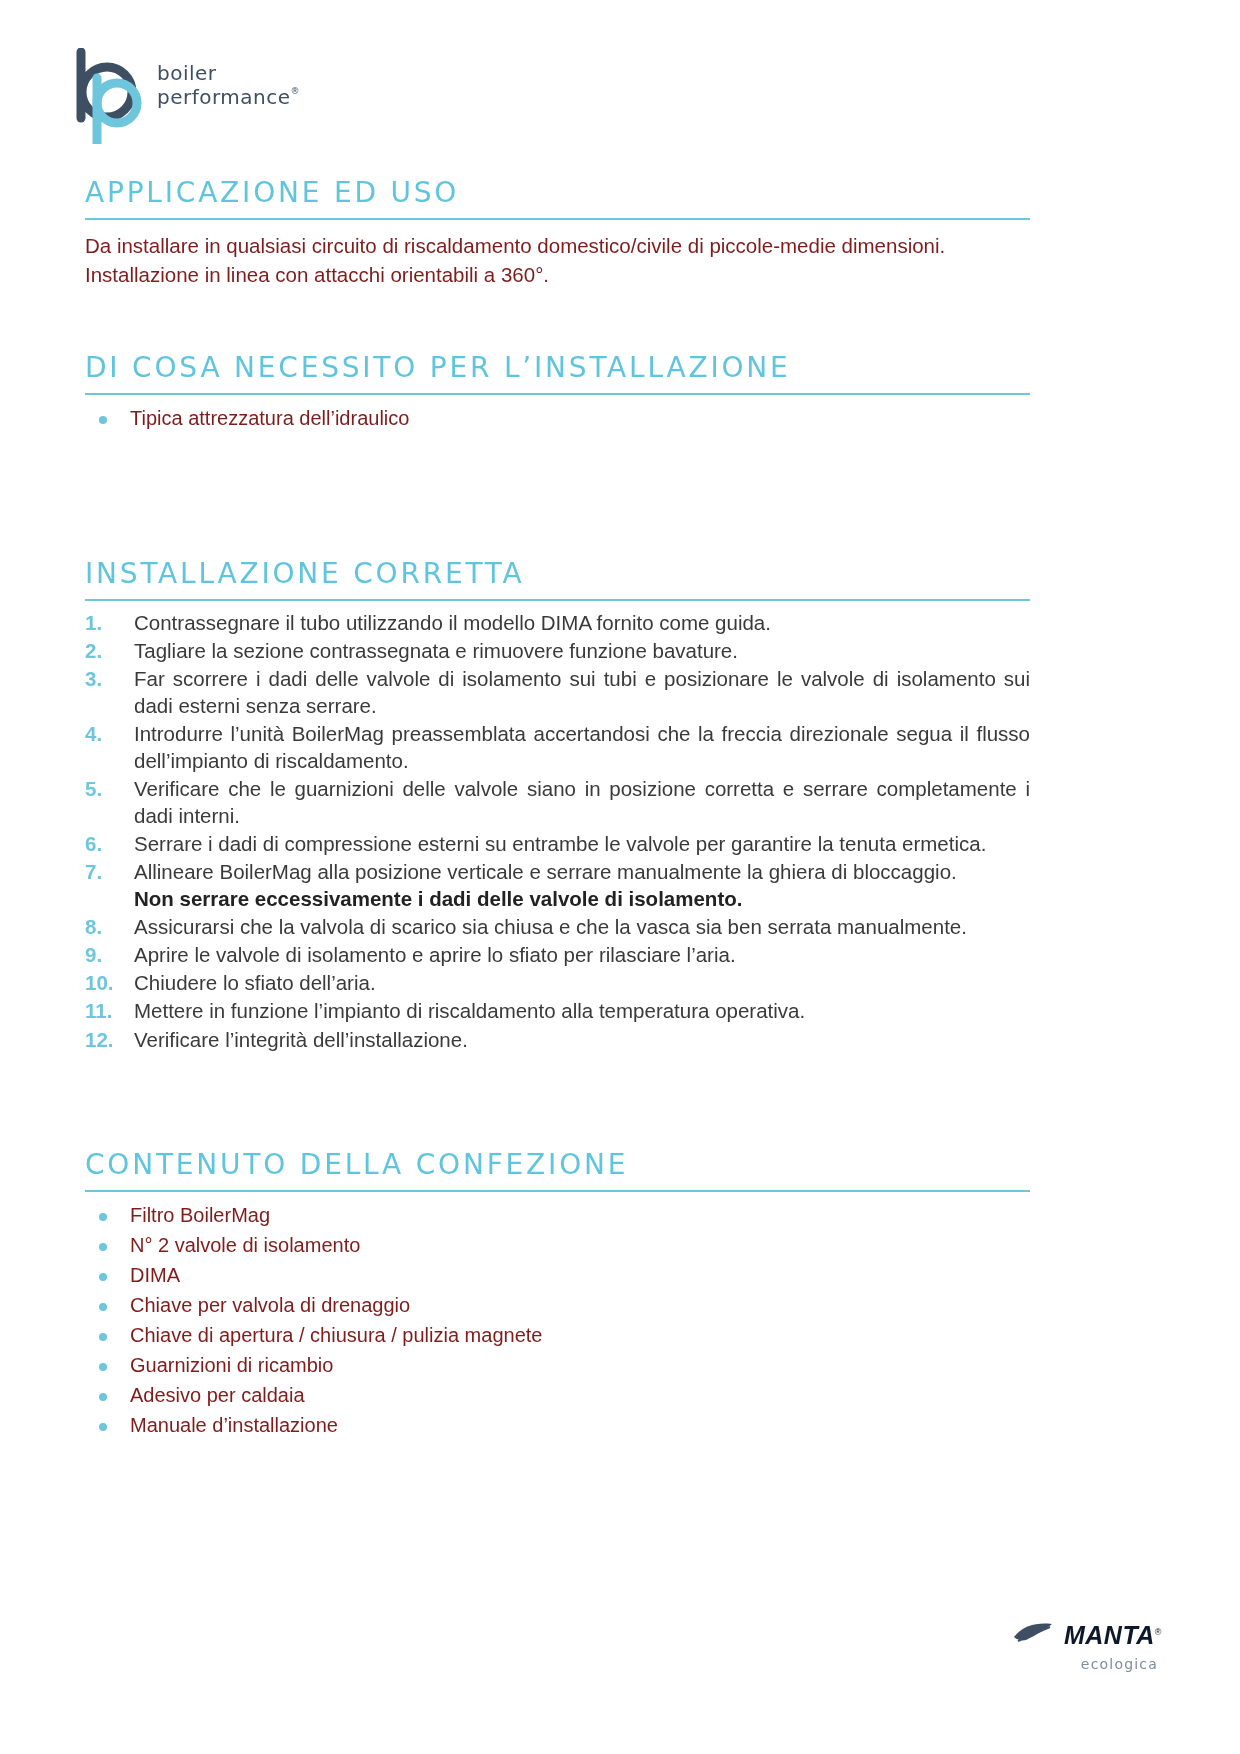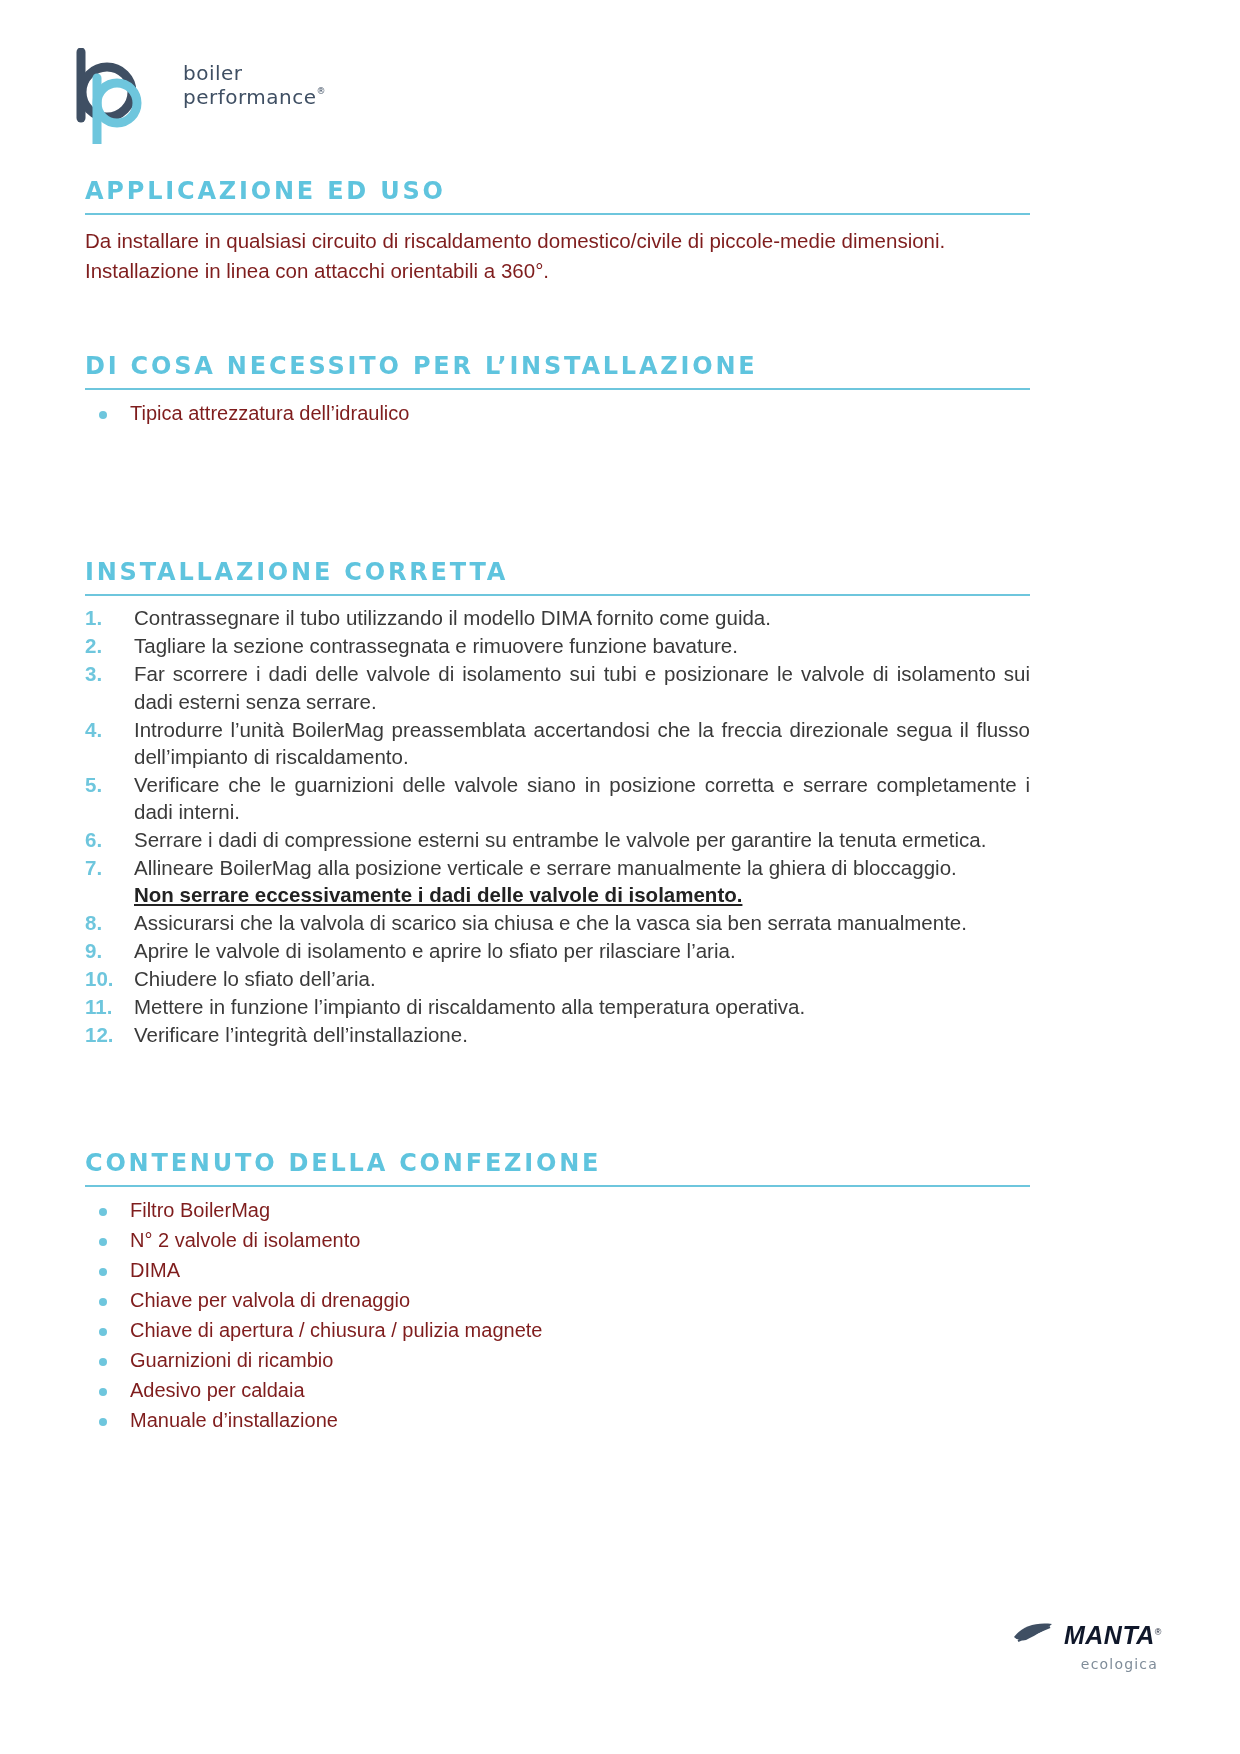--- a/index.html
+++ b/index.html
@@ -9,31 +9,31 @@
     font-family:"Liberation Sans", sans-serif;
     color:#3a3a3a;
     position:relative;
     overflow:hidden;
   }
   .page { position:relative; width:1240px; height:1754px; padding:0; }
 
   
   .logo-block { position:absolute; left:75px; top:48px; display:flex; align-items:flex-start; }
   .logo-mark { width:70px; height:96px; position:relative; flex:0 0 auto; }
-  .logo-text { margin-left:38px; margin-top:14px; line-height:1.18; }
+  .logo-text { margin-left:12px; margin-top:14px; line-height:1.18; }
   .logo-line { font-size:20px; color:#3f4f63; letter-spacing:0.5px; font-family:"DejaVu Sans", sans-serif; }
   .logo-line2 { position:relative; display:inline-block; }
   .logo-reg { font-size:9px; vertical-align:super; position:relative; top:-2px; }
 
   
   .section { position:absolute; left:85px; width:945px; }
   h2.sec-title {
     font-family:"DejaVu Sans", sans-serif;
-    font-weight:700;
-    font-size:24px;
+    font-weight:400;
+    font-size:28px;
     letter-spacing:2.8px;
     color:#5fc4de;
     line-height:1.1;
     white-space:nowrap;
   }
   .rule { height:2px; background:#6ec6dd; margin-top:9px; width:100%; }
 
   .body-text {
     font-size:20.5px;
     line-height:1.42;
@@ -69,21 +69,21 @@
     text-align:justify;
   }
   ol.numlist li.nojust { text-align:left; }
   ol.numlist li .num {
     position:absolute; left:0; top:0;
     width:42px; text-align:left;
     color:#6ec6dd;
     font-size:20.5px;
     font-weight:600;
   }
-  ol.numlist li .warn { display:block; font-weight:bold; color:#222; text-align:left;text-decoration:underline; }
+  ol.numlist li .warn { display:block; font-weight:bold; color:#222; text-align:left; }
 
   
   .footer-logo { position:absolute; right:78px; bottom:82px; width:185px; text-align:center; }
   .manta-row { display:flex; align-items:center; justify-content:flex-end; }
   .manta-word {
     font-family:Liberation Sans, sans-serif;
     font-style:italic; font-weight:bold;
     font-size:25px; color:#0f172a;
     letter-spacing:0.5px; position:relative;
   }

